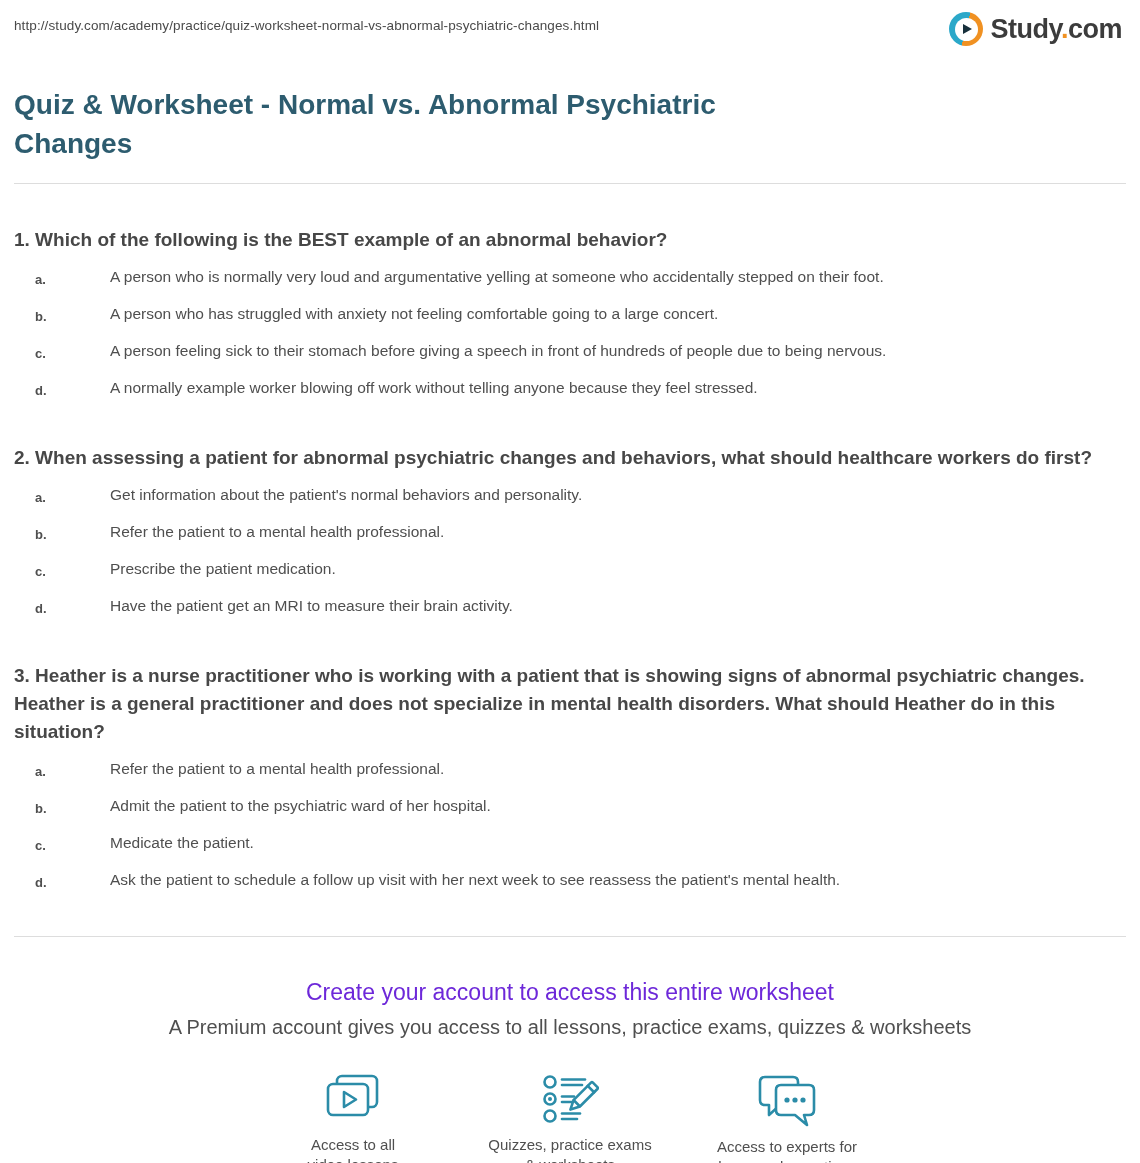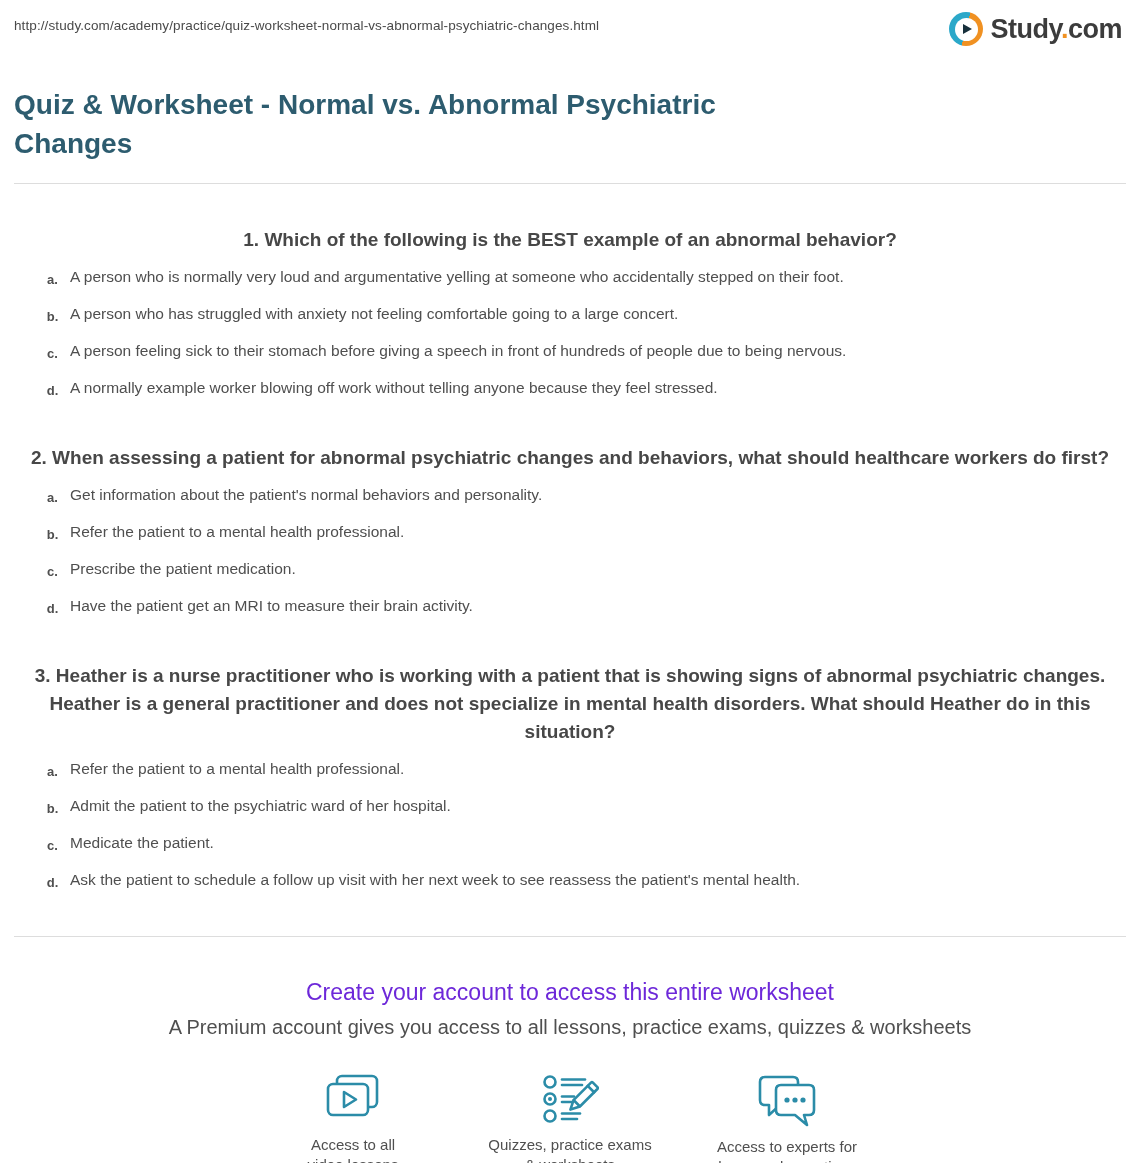--- a/index.html
+++ b/index.html
@@ -27,28 +27,28 @@
   .logo-text { font-size: 27px; font-weight: 700; color: #3c3c3c; letter-spacing: -0.5px; }
   .logo-dot { color: #f09122; }
 
   
   .page-title { margin: 39px 14px 0; max-width: 800px; font-size: 28px; line-height: 39px;
     font-weight: 700; color: #2d5c6f; }
 
   .divider { border: none; border-top: 1px solid #ddd; margin: 20px 14px 0; }
 
   
-  .questions { padding: 0 14px; text-align: center; }
+  .questions { padding: 0 14px; }
   .question { margin-top: 42px; }
   .question-text { font-size: 19px; line-height: 28px; font-weight: 700; color: #474747; }
   .options { margin-top: 2px; }
   .option { display: flex; margin-top: 12px; line-height: 22px; }
   .option-letter { flex: 0 0 35px; margin-left: 21px; font-size: 13px; font-weight: 700;
     color: #4f4f4f; padding-top: 3px; }
-  .option-text { font-size: 15.5px; color: #4f4f4f; }
+  .option-text { font-size: 15.5px; color: #4f4f4f; margin-left: 40px; }
 
   
   .cta-divider { margin-top: 42px; }
   .cta-heading { margin-top: 42px; text-align: center; font-size: 23px; font-weight: 400;
     color: #6d28d9; cursor: pointer; }
   .cta-sub { margin-top: 10px; text-align: center; font-size: 20px; color: #4f4f4f; }
 
   
   .features { display: flex; justify-content: center; margin-top: 34px; }
   .feature { width: 217px; text-align: center; }

